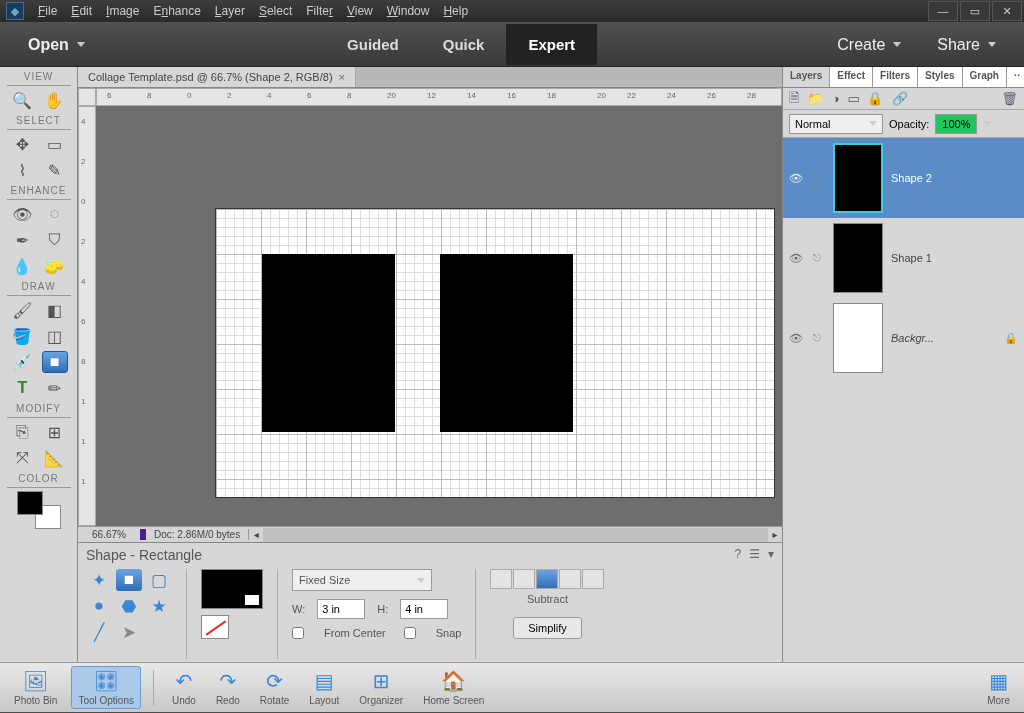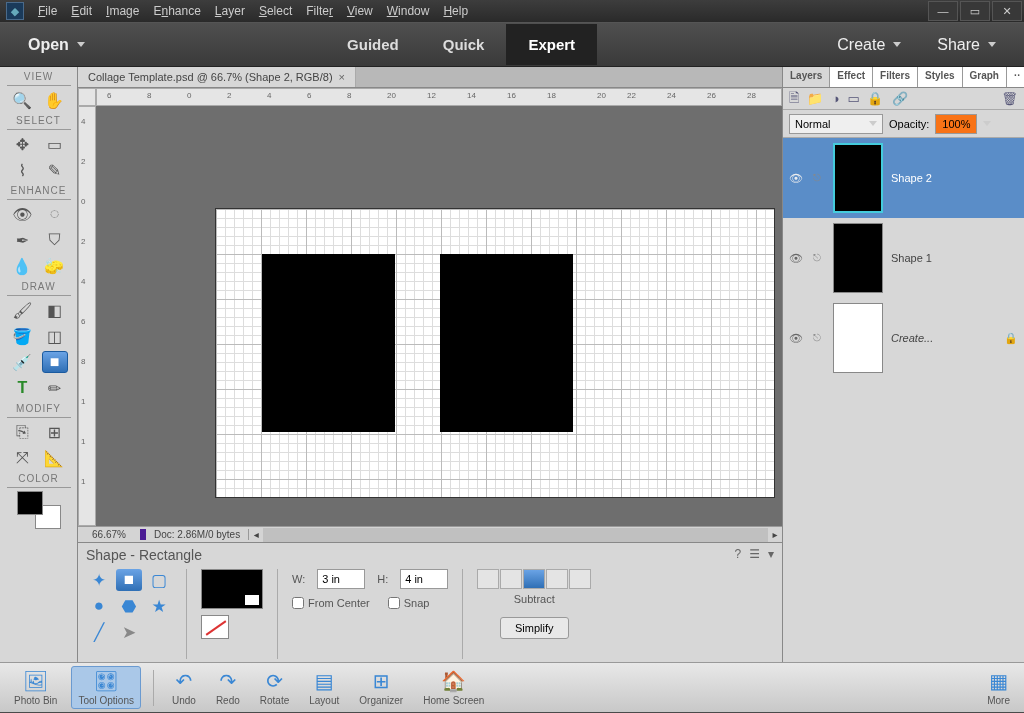--- a/index.html
+++ b/index.html
@@ -56,37 +56,37 @@
 .shape-picker div.sel { background: linear-gradient(#6aa3e5,#2f6fb5); color: #fff; }
 .preview-box { width: 62px; height: 40px; background: #000; border: 1px solid #888; position: relative; }
 .preview-box::after { content: ""; position: absolute; right: 3px; bottom: 3px; width: 14px; height: 10px; background: #fff; }
 .nocolor { width: 28px; height: 24px; background: #fff; border: 1px solid #888; position: relative; margin-top: 6px; }
 .nocolor::after { content: ""; position: absolute; left: 2px; top: 11px; width: 24px; height: 2px; background: #d33; transform: rotate(-35deg); }
 .size-controls { display: flex; flex-direction: column; gap: 8px; }
 .dropdown { width: 140px; height: 22px; background: #efefef; border: 1px solid #999; display: flex; align-items: center; padding: 0 6px; justify-content: space-between; font-size: 11px; }
 .wh-row { display: flex; gap: 12px; align-items: center; }
 .wh-row input { width: 48px; height: 20px; border: 1px solid #999; padding: 0 4px; font-size: 11px; }
 .chk-row { display: flex; gap: 18px; align-items: center; }
-.chk-row label { display: flex; align-items: center; gap: 4px; }
+.chk-row label { display: flex; align-items: center; gap: 20px; }
 .chk-row input { width: 12px; height: 12px; }
 .pathops { display: flex; flex-direction: column; align-items: center; gap: 4px; justify-content: center; }
 .pathops-row { display: flex; gap: 1px; }
 .pathops-row div { width: 22px; height: 20px; background: #e4e4e4; border: 1px solid #aaa; }
 .pathops-row div.sel { background: linear-gradient(#6aa3e5,#2f6fb5); }
 .simplify-btn { padding: 4px 14px; background: #e8e8e8; border: 1px solid #999; border-radius: 3px; font-size: 11px; margin-top: 8px; }
 .options-icons { position: absolute; right: 8px; top: 4px; display: flex; gap: 8px; color: #666; font-size: 12px; }
 .layers-panel { width: 242px; background: #d7d7d7; border-left: 1px solid #888; display: flex; flex-direction: column; }
 .panel-tabs { height: 21px; display: flex; background: #ffffff; border-bottom: 1px solid #888; font-size: 10px; color: #555; }
 .panel-tab { padding: 3px 7px; border-right: 1px solid #999; font-weight: bold; }
 .panel-tab.active { background: #d7d7d7; font-weight: bold; }
 .panel-toolbar { height: 22px; display: flex; align-items: center; padding: 0 6px; gap: 8px; border-bottom: 1px solid #aaa; color: #557; font-size: 13px; }
 .panel-toolbar span:last-child { margin-left: auto; }
 .blend-row { height: 28px; display: flex; align-items: center; padding: 0 6px; gap: 6px; border-bottom: 1px solid #aaa; font-size: 11px; }
 .blend-select { flex: 0 0 94px; height: 20px; background: #efefef; border: 1px solid #999; display: flex; align-items: center; justify-content: space-between; padding: 0 5px; }
-.opacity-box { width: 42px; height: 20px; background: #f97316; border: 1px solid #999; display: flex; align-items: center; justify-content: center; }
+.opacity-box { width: 42px; height: 20px; background: #22c55e; border: 1px solid #999; display: flex; align-items: center; justify-content: center; }
 .layer-list { flex: 1; overflow: auto; }
 .layer-item { height: 80px; display: flex; align-items: center; padding: 0 6px; gap: 8px; font-size: 11px; color: #444; }
 .layer-item.selected { background: #5a8dc8; color: #fff; }
 .layer-eye { width: 16px; color: #666; }
 .layer-item.selected .layer-eye { color: #eee; }
 .layer-lock { width: 12px; color: #888; font-size: 10px; }
 .layer-thumb { width: 50px; height: 70px; background: #000; border: 1px solid #888; }
 .layer-item.selected .layer-thumb { border: 2px solid #4cd; }
 .layer-thumb.bg { background: #fff; }
 .layer-name { flex: 1; }
@@ -290,20 +290,24 @@
           <div>╱</div>
           <div style="color:#888">➤</div>
         </div>
         <div style="border-left:1px solid #aaa;height:90px"></div>
         <div>
           <div class="preview-box"></div>
           <div class="nocolor"></div>
         </div>
         <div style="border-left:1px solid #aaa;height:90px"></div>
         <div class="size-controls">
+          <div class="dropdown">
+            <span>Fixed Size</span>
+            <span class="dropdown-caret"></span>
+          </div>
           <div class="wh-row">
             <span>W:</span>
             <input value="3 in" style="">
             <span>H:</span>
             <input value="4 in" style="">
           </div>
           <div class="chk-row">
             <label>
                 <input type="checkbox" style="">
                 <span>From Center</span>
@@ -367,21 +371,21 @@
       <div class="layer-item">
         <span class="layer-eye">👁</span>
         <span class="layer-lock">⎋</span>
         <div class="layer-thumb"></div>
         <span class="layer-name">Shape 1</span>
       </div>
       <div class="layer-item">
         <span class="layer-eye">👁</span>
         <span class="layer-lock">⎋</span>
         <div class="layer-thumb bg"></div>
-        <span class="layer-name italic">Create...</span>
+        <span class="layer-name italic">Backgr...</span>
         <span style="color:#557">🔒</span>
       </div>
     </div>
   </div>
 </div>
 
 <div class="taskbar">
   <div class="task-btn">
       <span class="task-icon">🖼</span>
       <span>Photo Bin</span>

